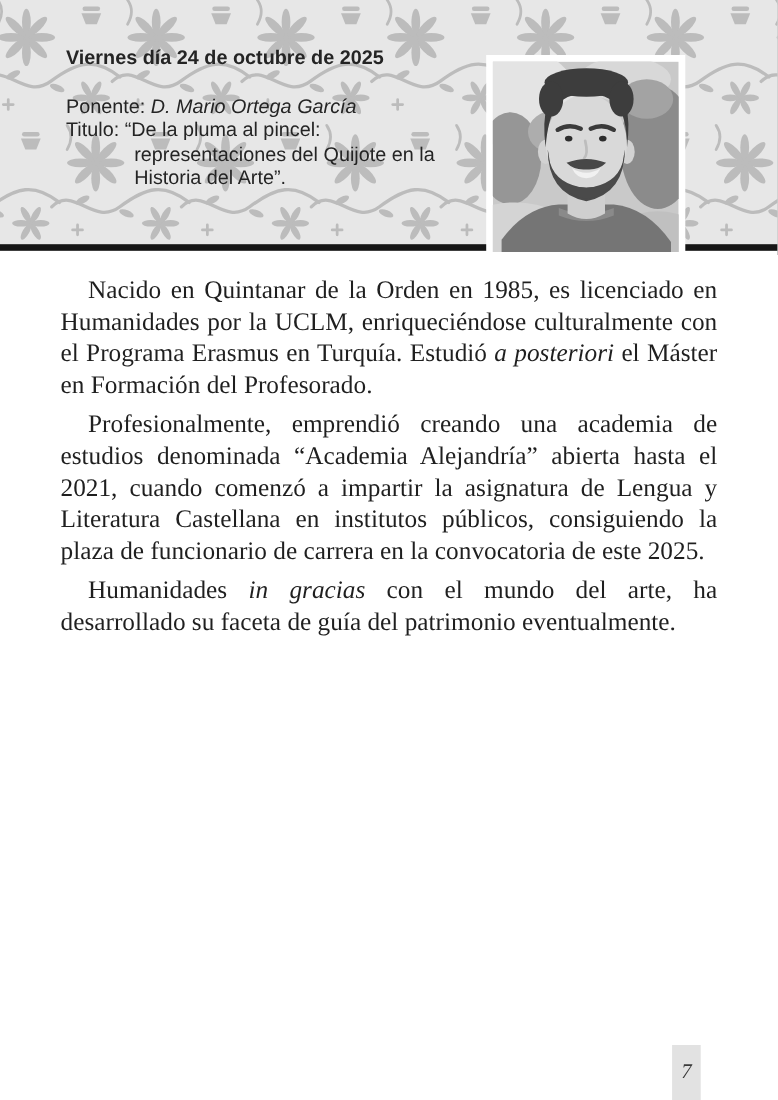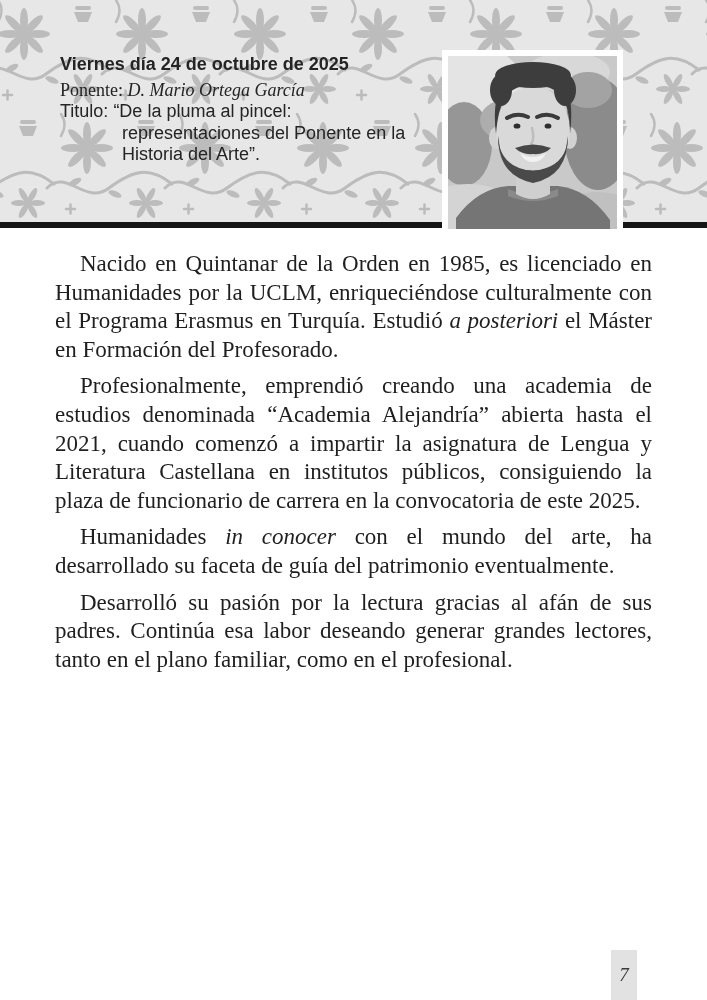--- a/index.html
+++ b/index.html
@@ -29,29 +29,29 @@
   .motif { fill: var(--pattern_motif); }
   .motif-stroke { stroke: var(--pattern_motif); fill: none; stroke-linecap: round; }
 
   .rule {
     position: absolute; left: 0; top: 222px; width: 707px; height: 6px;
     background: var(--rule); z-index: 2;
   }
 
   
   .header-text {
-    position: absolute; left: 60px; top: 54px; z-index: 3;
+    position: absolute; left: 60px; top: 42px; z-index: 3;
     font-family: "Liberation Sans", sans-serif;
     color: var(--header_text);
     font-size: 18px; line-height: 21.5px;
     white-space: nowrap;
   }
   .date-line { font-weight: 700; }
   .time-line { font-style: italic; }
-  .speaker-line { margin-top: 4px; font-family: Liberation Serif, serif; }
+  .speaker-line { margin-top: 23px; }
   .speaker-name { font-style: italic; }
   .title-bold { font-weight: 400; }
   .title-cont { padding-left: 62px; }
 
   
   .photo-frame {
     position: absolute; left: 442px; top: 50px; z-index: 4;
     background: #ffffff; padding: 6px;
   }
   .photo-svg { display: block; width: 169px; height: 173px; }
@@ -146,21 +146,21 @@
       <use href="#dm" x="289" y="110"></use>
         <use href="#dm" x="407" y="110"></use>
         <use href="#dm" x="525" y="110"></use>
       <use href="#dm" x="643" y="110"></use>
     </svg>
 
     <div class="header-text">
       <div class="date-line">Viernes día 24 de octubre de 2025</div>
       <div class="speaker-line"><span>Ponente:</span> <span class="speaker-name">D. Mario Ortega García</span></div>
       <div><span>Titulo:</span> <span class="title-bold">“De la pluma al pincel:</span></div>
-      <div class="title-cont title-bold">representaciones del Ponente en la</div>
+      <div class="title-cont title-bold">representaciones del Quijote en la</div>
       <div class="title-cont title-bold">Historia del Arte”.</div>
     </div>
   </div>
 
   <div class="rule"></div>
 
   <div class="photo-frame">
     <svg class="photo-svg" viewBox="0 0 169 173" aria-hidden="true">
       <rect width="169" height="173" fill="#c9c9c9"></rect>
       <ellipse cx="25" cy="35" rx="52" ry="46" fill="#e4e4e4"></ellipse>
@@ -200,21 +200,20 @@
 
       <path d="M72 97 Q85 105 98 97 Q94 106 85 106 Q76 106 72 97 Z" fill="#f1f1f1"></path>
 
       <path d="M67 92 Q85 85 103 92 Q96 99 85 98 Q74 99 67 92 Z" fill="#474747"></path>
     </svg>
   </div>
 
   <div class="body-text">
       <p class="para"><span>Nacido en Quintanar de la Orden en 1985, es licenciado en Humanidades por la UCLM, enriqueciéndose culturalmente con el Programa Erasmus en Turquía. Estudió </span><span class="it">a posteriori</span><span> el Máster en Formación del Profesorado.</span></p>
       <p class="para"><span>Profesionalmente, emprendió creando una academia de estudios denominada “Academia Alejandría” abierta hasta el 2021, cuando comenzó a impartir la asignatura de Lengua y Literatura Castellana en institutos públicos, consiguiendo la plaza de funcionario de carrera en la convocatoria de este 2025.</span></p>
-      <p class="para"><span>Humanidades </span><span class="it">in conocer</span><span> con el mundo del arte, ha desarrollado su faceta de guía del patrimonio eventualmente.</span></p>
-      <p class="para"><span>Desarrolló su pasión por la lectura gracias al afán de sus padres. Continúa esa labor deseando generar grandes lectores, tanto en el plano familiar, como en el profesional.</span></p>
+      <p class="para"><span>Humanidades </span><span class="it">in gracias</span><span> con el mundo del arte, ha desarrollado su faceta de guía del patrimonio eventualmente.</span></p>
     </div>
 
   <div class="page-strip">
     <span class="page-number">7</span>
   </div>
 
 </div>
 
 </body></html>

